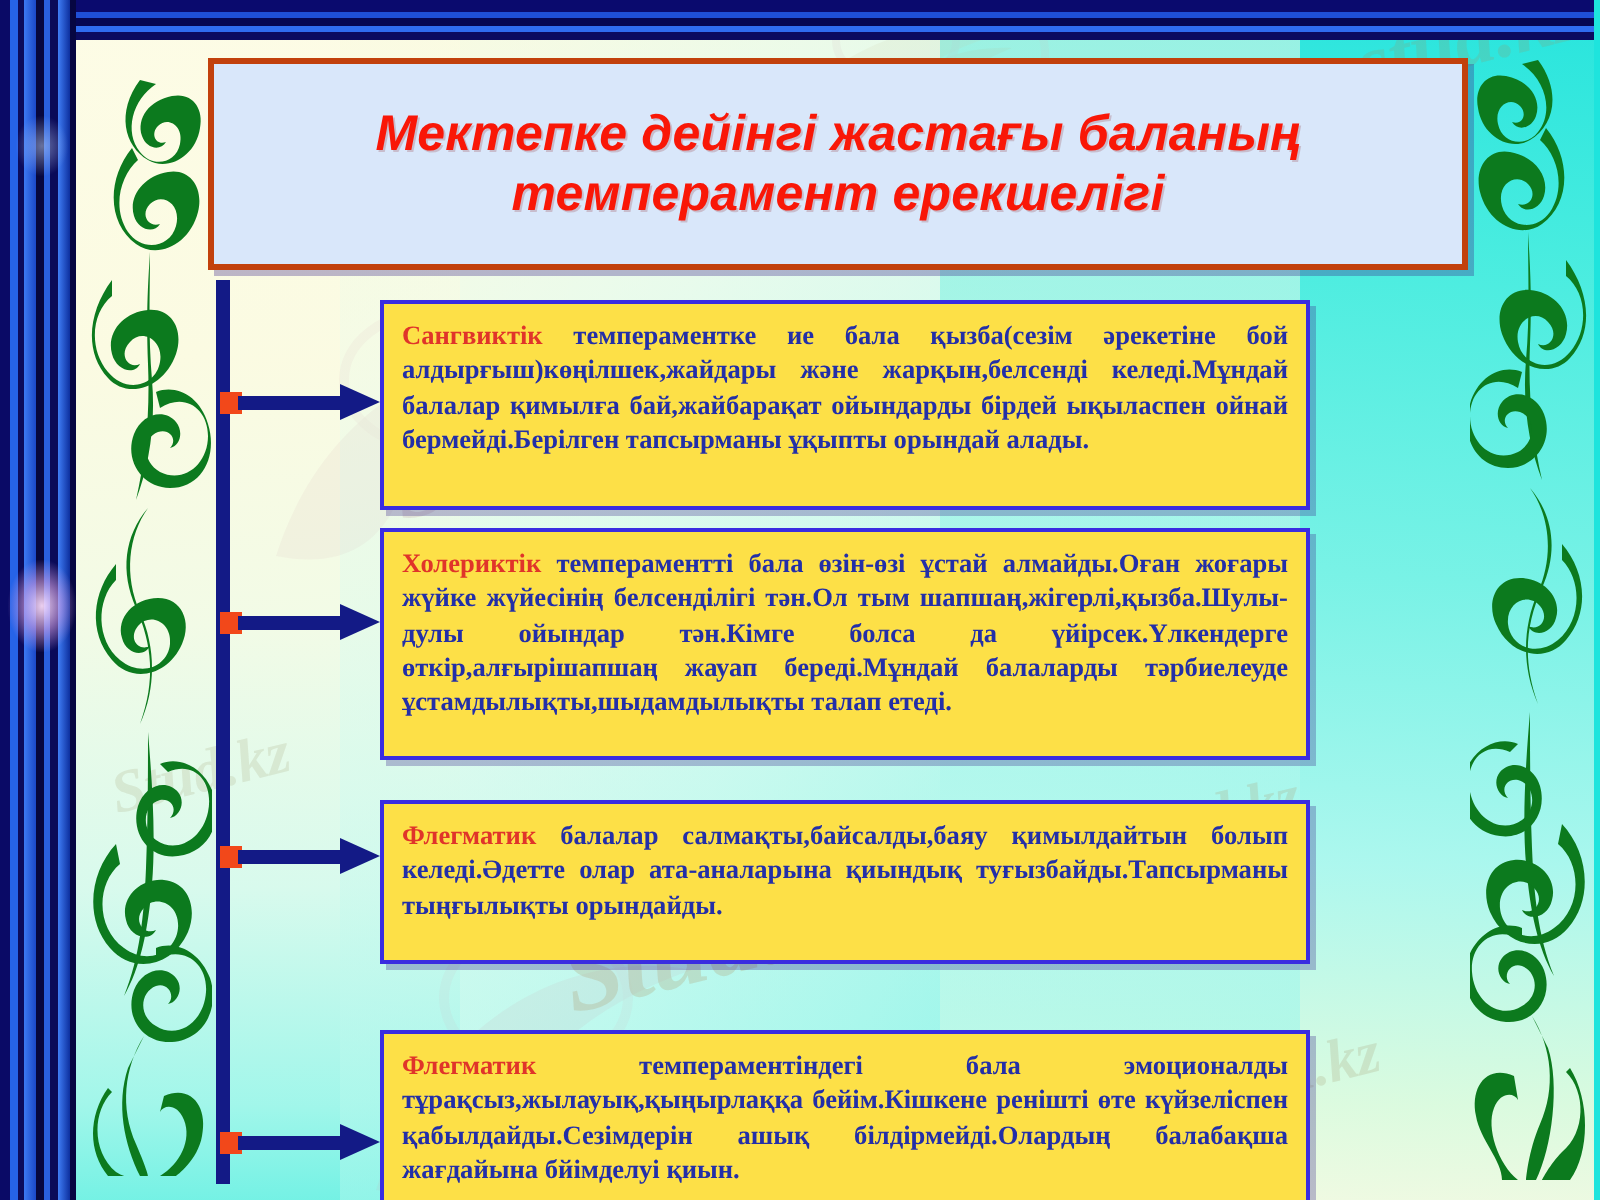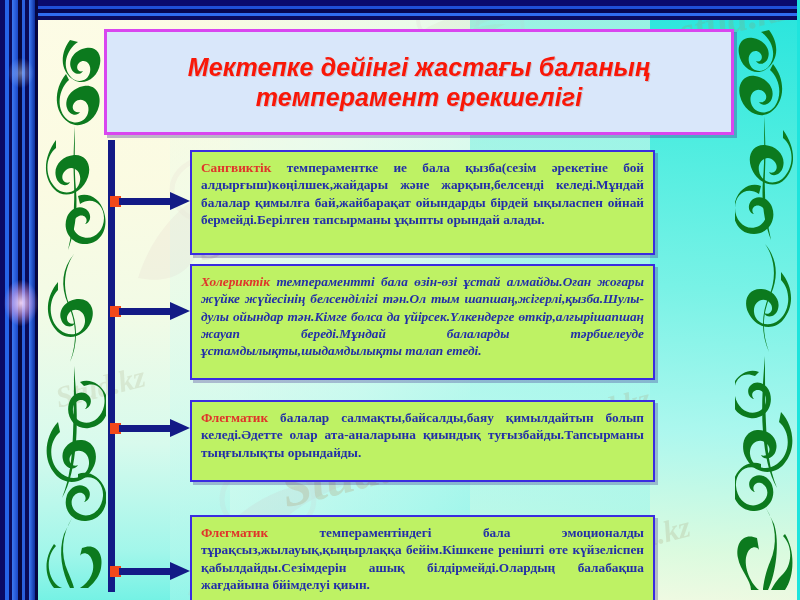--- a/index.html
+++ b/index.html
@@ -80,21 +80,21 @@
     font-weight:bold;font-style:italic;
     color:rgba(150,150,105,.22);
     white-space:nowrap;
   }
   .wm-bird{opacity:.22;}
 
   
   #title-box{
     position:absolute;left:104px;top:29px;width:630px;height:106px;
     background:#d9e7fa;
-    border:3px solid #d946ef;
+    border:3px solid #c2410c;
     box-shadow:3px 3px 0 rgba(60,40,140,.33);
     box-sizing:border-box;
     display:flex;align-items:center;justify-content:center;
     z-index:6;
   }
   #title-text{
     font-family:"Liberation Sans", sans-serif;
     font-weight:bold;font-style:italic;
     font-size:25px;line-height:1.22;
     color:#f91707;
@@ -111,21 +111,21 @@
   .arrow .shaft{position:absolute;left:9px;top:6px;height:7px;background:#131a86;}
   .arrow .head{
     position:absolute;top:0;width:0;height:0;
     border-top:9px solid transparent;border-bottom:9px solid transparent;
     border-left:20px solid #131a86;
   }
 
   
   .cbox{
     position:absolute;left:190px;width:465px;
-    background:#bef264;
+    background:#fde047;
     border:2px solid #3a2ce0;
     box-shadow:3px 3px 0 rgba(60,40,140,.30);
     box-sizing:border-box;
     padding:7px 9px 0 9px;
     z-index:6;
   }
   .cbox p{
     margin:0;
     font-family:"Liberation Serif", serif;
     font-weight:bold;
@@ -262,21 +262,21 @@
   <div class="arrow" style="left:110px;top:562px;width:80px;">
     <span class="tail"></span>
     <span class="shaft" style="width:51px;"></span>
     <span class="head" style="left:60px;"></span>
   </div>
 
   <div class="cbox" style="top:150px;height:105px;">
     <p><span class="lead">Сангвиктік</span><span> темпераментке ие бала қызба(сезім әрекетіне бой алдырғыш)көңілшек,жайдары және жарқын,белсенді келеді.Мұндай балалар қимылға бай,жайбарақат ойындарды бірдей ықыласпен ойнай бермейді.Берілген тапсырманы ұқыпты орындай алады.</span></p>
   </div>
 
-  <div class="cbox" style="top:264px;height:116px;font-style:italic;">
+  <div class="cbox" style="top:264px;height:116px;">
     <p><span class="lead">Холериктік</span><span> темпераментті бала өзін-өзі ұстай алмайды.Оған жоғары жүйке жүйесінің белсенділігі тән.Ол тым шапшаң,жігерлі,қызба.Шулы-дулы ойындар тән.Кімге болса да үйірсек.Үлкендерге өткір,алғырішапшаң жауап береді.Мұндай балаларды тәрбиелеуде ұстамдылықты,шыдамдылықты талап етеді.</span></p>
   </div>
 
   <div class="cbox" style="top:400px;height:82px;">
     <p><span class="lead">Флегматик</span><span> балалар салмақты,байсалды,баяу қимылдайтын болып келеді.Әдетте олар ата-аналарына қиындық туғызбайды.Тапсырманы тыңғылықты орындайды.</span></p>
   </div>
 
   <div class="cbox" style="top:515px;height:90px;">
     <p><span class="lead">Флегматик</span><span> темпераментіндегі бала эмоционалды тұрақсыз,жылауық,қыңырлаққа бейім.Кішкене ренішті өте күйзеліспен қабылдайды.Сезімдерін ашық білдірмейді.Олардың балабақша жағдайына бйімделуі қиын.</span></p>
   </div>

